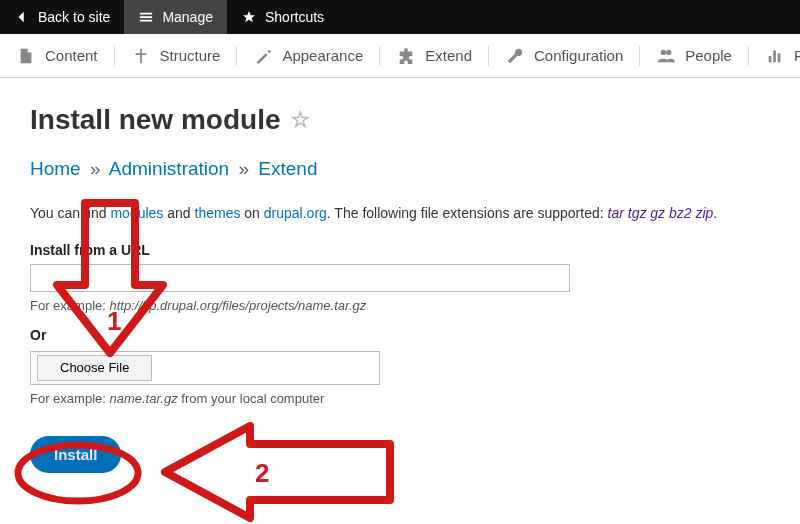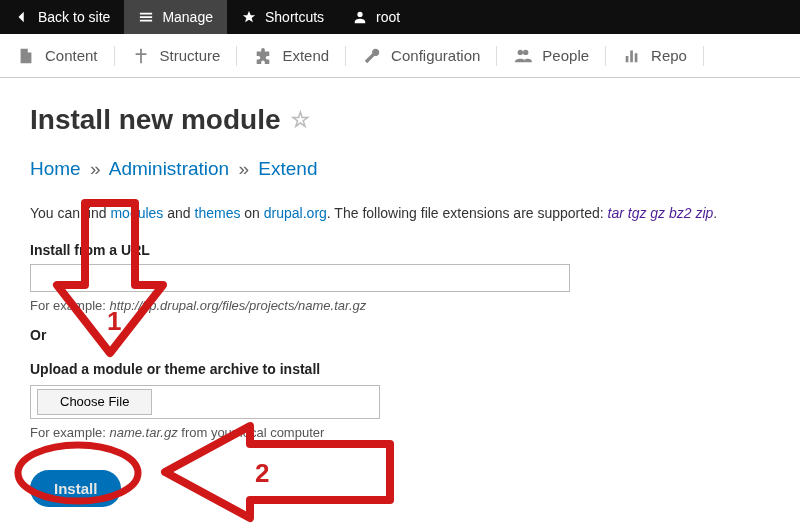--- a/index.html
+++ b/index.html
@@ -70,46 +70,46 @@
     <span>Manage</span>
   </div>
   <div class="item">
     <span class="ico">
       <svg viewBox="0 0 16 16" width="14" height="14">
           <path d="M8 1l2 5h5l-4 3 1.5 5L8 11l-4.5 3L5 9 1 6h5z"></path>
         </svg>
     </span>
     <span>Shortcuts</span>
   </div>
-  <div class="item">
-    <span class="ico">
-      <svg viewBox="0 0 16 16" width="14" height="14">
-          <path d="M8 8a3 3 0 100-6 3 3 0 000 6zm-6 6c0-3 3-4 6-4s6 1 6 4v1H2v-1z"></path>
-        </svg>
-    </span>
-    <span>root</span>
-  </div>
 </div>
 
 <div class="adminmenu">
   <div class="tab">
     <span class="ico">
         <svg viewBox="0 0 20 20" width="18" height="18">
           <path d="M4 2h8l4 4v12H4V2zm8 0v4h4"></path>
         </svg>
       </span>
     <span>Content</span>
   </div>
   <div class="tab">
     <span class="ico">
         <svg viewBox="0 0 20 20" width="18" height="18">
           <path d="M9 2h2v5h5v2h-5v9h-2v-9H4V7h5V2z"></path>
         </svg>
       </span>
     <span>Structure</span>
+  </div>
+  <div class="tab">
+    <span class="ico">
+        <svg viewBox="0 0 20 20" width="18" height="18">
+          <path d="M3 17l10-10 2 2L5 19l-2-2zm12-12l2-2 2 2-2 2-2-2z"></path>
+        </svg>
+      </span>
+    <span>Appearance</span>
   </div>
   <div class="tab">
     <span class="ico">
         <svg viewBox="0 0 20 20" width="18" height="18">
           <path d="M3 5h5V3a2 2 0 114 0v2h5v5h-2a2 2 0 100 4h2v5h-5v-2a2 2 0 10-4 0v2H3v-5h2a2 2 0 100-4H3V5z"></path>
         </svg>
       </span>
     <span>Extend</span>
   </div>
   <div class="tab">
@@ -158,21 +158,20 @@
   </p>
 
   <div class="label">Install from a URL</div>
   <input class="url-input" type="text" style="">
   <div class="hint">
     <span>For example: </span><span class="em">http://ftp.drupal.org/files/projects/name.tar.gz</span>
   </div>
 
   <div class="or">Or</div>
 
-  <div class="label">Upload a module or theme archive to install</div>
 
   <div class="filebox">
     <button class="choose">Choose  File</button>
   </div>
 
   <div class="hint">
     <span>For example: </span><span class="em">name.tar.gz</span><span> from your local computer</span>
   </div>
 
   <button class="install-btn">Install</button>

